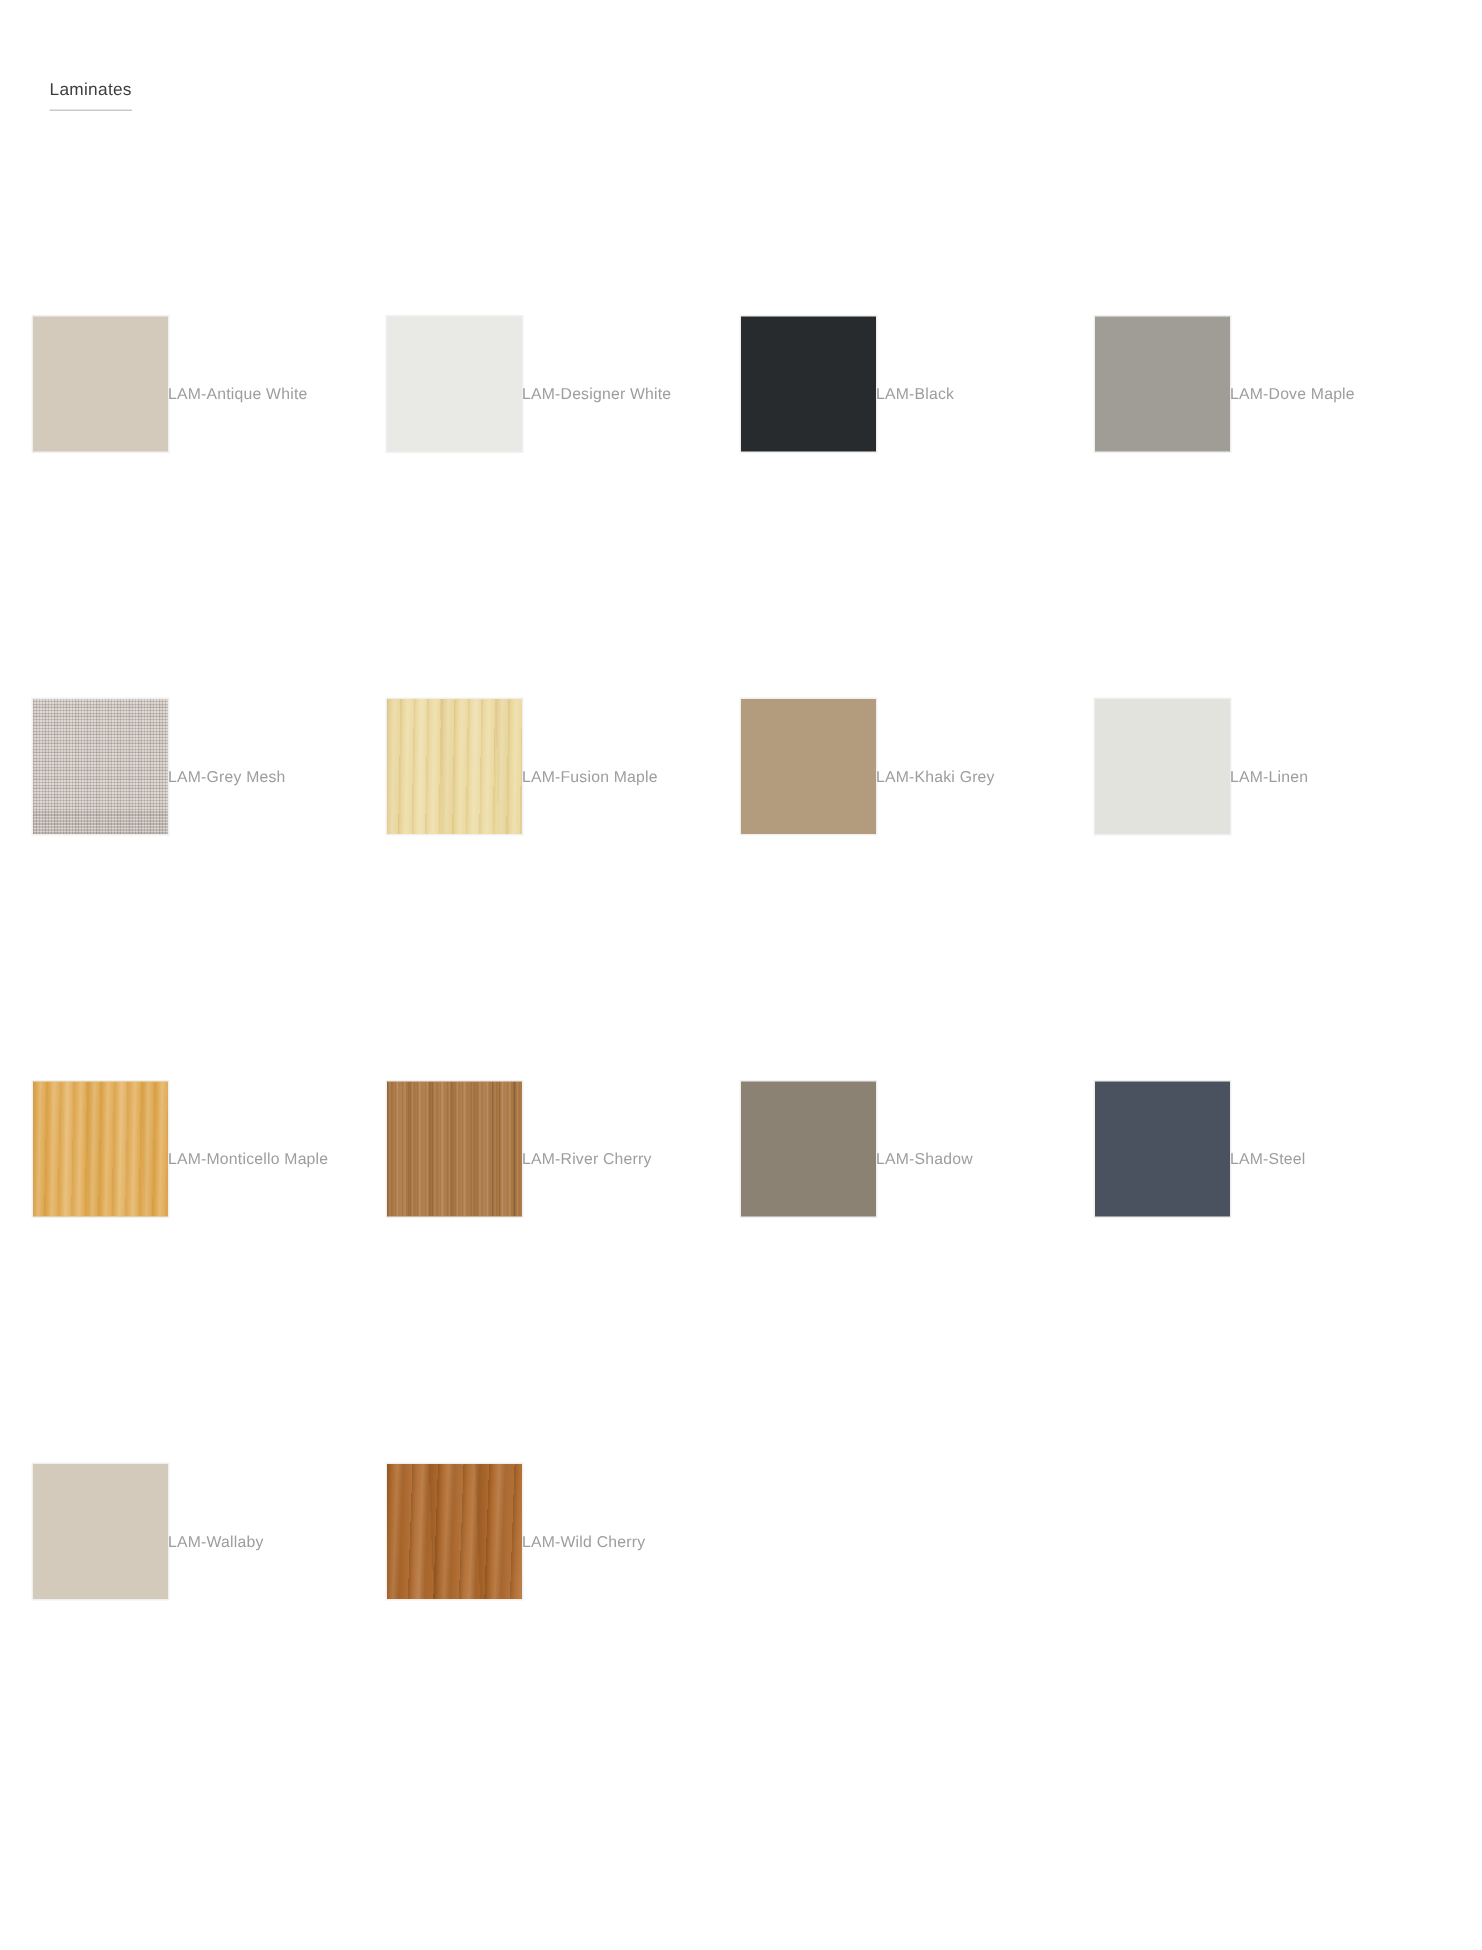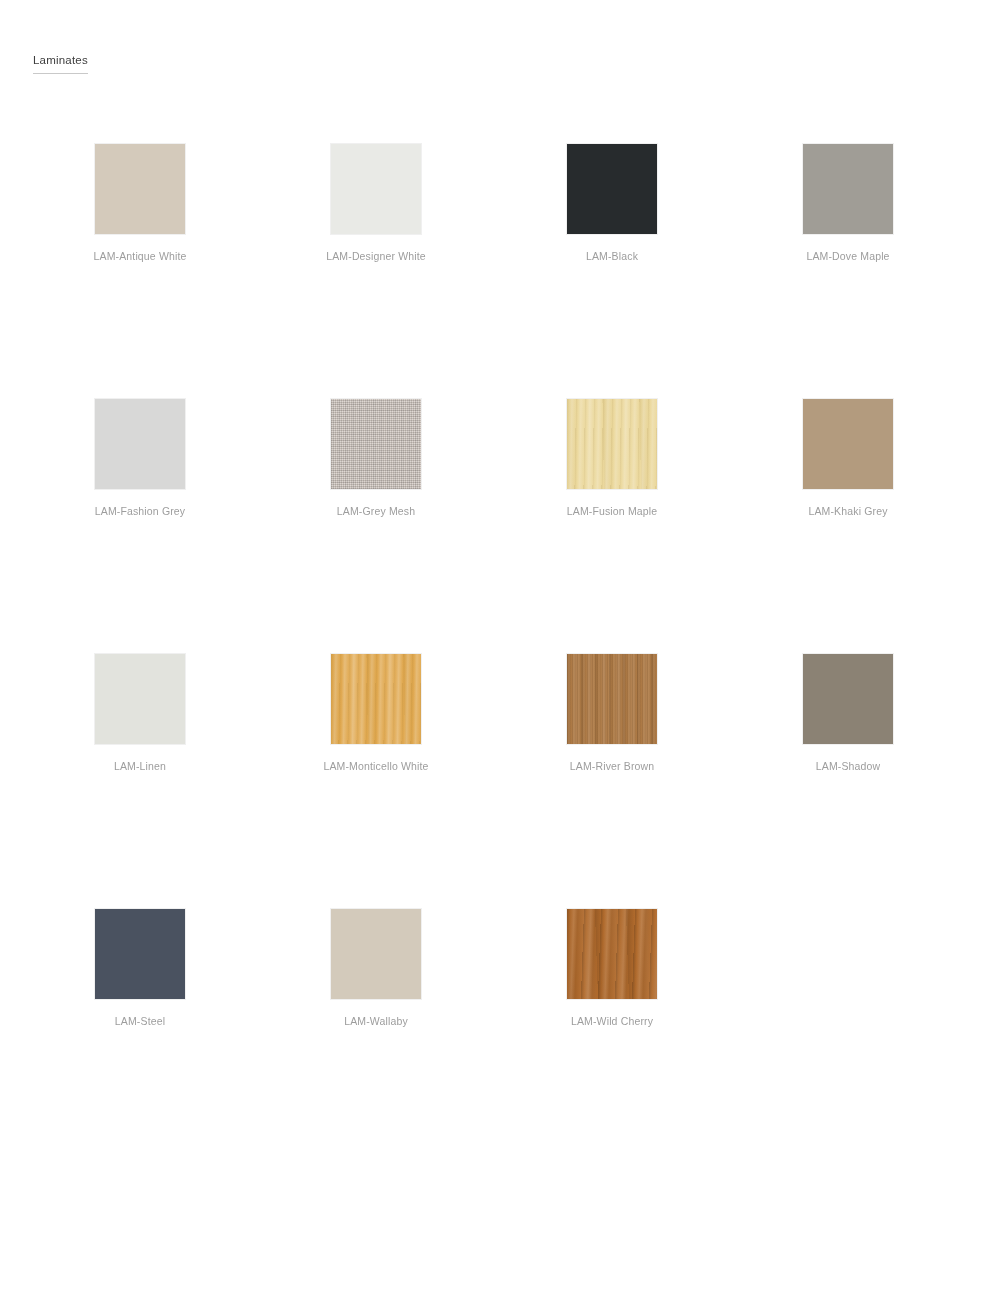--- a/index.html
+++ b/index.html
@@ -42,21 +42,21 @@
     width: 988px;
     display: grid;
     grid-template-columns: repeat(4, 236px);
     justify-content: center;
     row-gap: 0;
   }
   .swatch-cell {
     width: 236px;
     height: 255px;
     display: flex;
-    flex-direction: column;
+    flex-direction: row;
     align-items: center;
     box-sizing: border-box;
     padding-top: 32px;
   }
   .swatch-chip {
     width: 90px;
     height: 90px;
     position: relative;
     background-color: #cccccc;
     box-shadow: 0 0 0 1px rgba(0,0,0,0.06);
@@ -167,26 +167,20 @@
       </div>
       <div class="swatch-label">LAM-Black</div>
     </div>
     <div class="swatch-cell">
       <div class="swatch-chip" style="background-color: rgb(160, 157, 150);">
         <div class="tex tex-flat"></div>
       </div>
       <div class="swatch-label">LAM-Dove Maple</div>
     </div>
     <div class="swatch-cell">
-      <div class="swatch-chip" style="background-color: rgb(216, 216, 215);">
-        <div class="tex tex-flat"></div>
-      </div>
-      <div class="swatch-label">LAM-Fashion Grey</div>
-    </div>
-    <div class="swatch-cell">
       <div class="swatch-chip" style="background-color: rgb(214, 205, 198);">
         <div class="tex tex-mesh"></div>
       </div>
       <div class="swatch-label">LAM-Grey Mesh</div>
     </div>
     <div class="swatch-cell">
       <div class="swatch-chip" style="background-color: rgb(235, 216, 156);">
         <div class="tex tex-grain-soft"></div>
       </div>
       <div class="swatch-label">LAM-Fusion Maple</div>
@@ -200,27 +194,27 @@
     <div class="swatch-cell">
       <div class="swatch-chip" style="background-color: rgb(226, 227, 221);">
         <div class="tex tex-flat"></div>
       </div>
       <div class="swatch-label">LAM-Linen</div>
     </div>
     <div class="swatch-cell">
       <div class="swatch-chip" style="background-color: rgb(224, 168, 79);">
         <div class="tex tex-grain-soft"></div>
       </div>
-      <div class="swatch-label">LAM-Monticello White</div>
+      <div class="swatch-label">LAM-Monticello Maple</div>
     </div>
     <div class="swatch-cell">
       <div class="swatch-chip" style="background-color: rgb(174, 122, 69);">
         <div class="tex tex-grain-v"></div>
       </div>
-      <div class="swatch-label">LAM-River Brown</div>
+      <div class="swatch-label">LAM-River Cherry</div>
     </div>
     <div class="swatch-cell">
       <div class="swatch-chip" style="background-color: rgb(139, 130, 116);">
         <div class="tex tex-flat"></div>
       </div>
       <div class="swatch-label">LAM-Shadow</div>
     </div>
     <div class="swatch-cell">
       <div class="swatch-chip" style="background-color: rgb(74, 82, 96);">
         <div class="tex tex-flat"></div>

